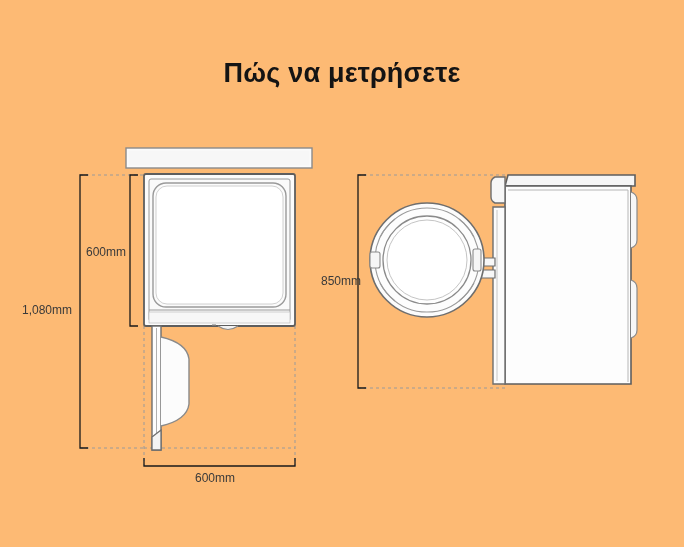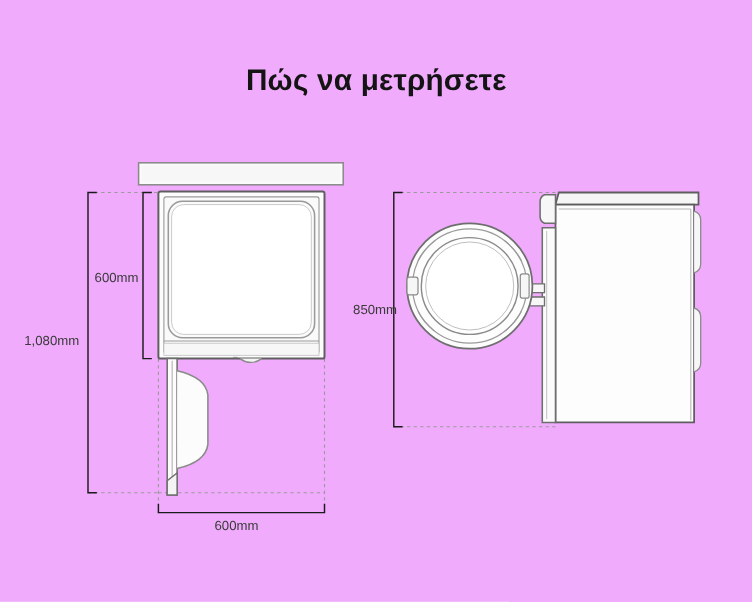--- a/index.html
+++ b/index.html
@@ -10,21 +10,21 @@
     width: 684px;
     height: 547px;
     background: #f7f7f7;
     font-family: "Liberation Sans", sans-serif;
     overflow: hidden;
   }
   #page {
     position: relative;
     width: 684px;
     height: 547px;
-    background: #f0abfc;
+    background: #fdba74;
     box-sizing: border-box;
   }
   #title {
     position: absolute;
     top: 58px;
     left: 0;
     width: 684px;
     text-align: center;
     font-size: 27px;
     font-weight: bold;

